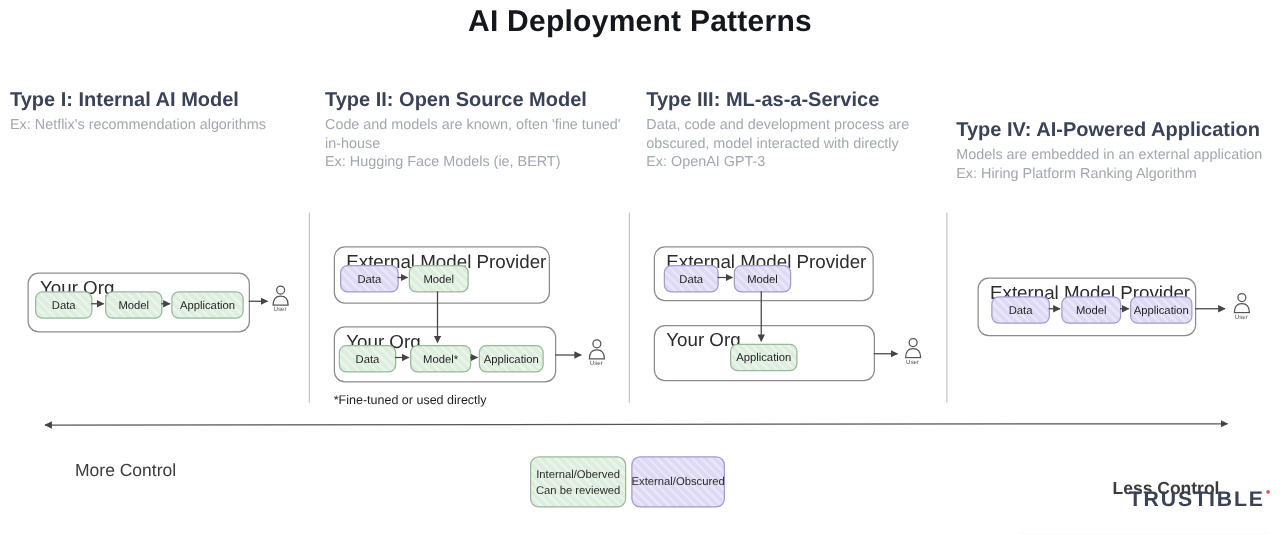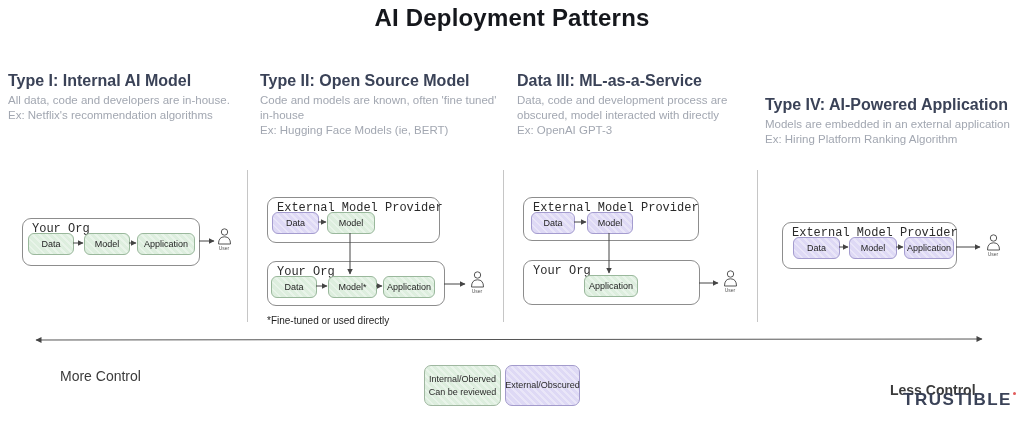--- a/index.html
+++ b/index.html
@@ -11,21 +11,21 @@
     position:absolute;left:0;top:4px;width:100%;text-align:center;
     font-size:24px;font-weight:700;color:#15171c;letter-spacing:.2px;
   }
   .col{position:absolute;top:72px;}
   .col-heading{font-size:16px;font-weight:700;color:#3a4257;margin:0 0 3px 0;}
   .col-desc{font-size:11.5px;line-height:1.3;color:#a2a7b1;margin:0;}
   .divider{position:absolute;top:170px;height:152px;width:1px;background:#c6c6c6;}
   .container-box{
     position:absolute;border:1.2px solid #8d8d8d;border-radius:9px;background:#fff;
   }
-  .container-label{position:absolute;left:9px;top:3px;font-size:12px;color:#2b2b2b;white-space:nowrap;font-family:Liberation Mono, monospace;}
+  .container-label{position:absolute;left:9px;top:3px;font-size:15px;color:#2b2b2b;white-space:nowrap;}
   .node{
     position:absolute;border-radius:6px;display:flex;align-items:center;justify-content:center;
     font-size:9px;color:#1e1e1e;border:1px solid;white-space:nowrap;
     background-image:repeating-linear-gradient(45deg,rgba(255,255,255,.35) 0 2px,rgba(255,255,255,0) 2px 5px);
   }
   .node.green{background-color:#ddeede;border-color:#9ab89c;}
   .node.purple{background-color:#ded9f5;border-color:#a49ccf;}
   .footnote{position:absolute;font-size:10px;color:#1f1f1f;}
   .user{position:absolute;width:18px;text-align:center;}
   .user svg{display:block;margin:0 auto;}
@@ -48,30 +48,29 @@
 </style>
 </head>
 <body>
 
 <div class="canvas">
 
   <div class="page-title">AI Deployment Patterns</div>
 
   <div class="col" style="left:8px;width:232px;">
     <div class="col-heading">Type I: Internal AI Model</div>
-    <p class="col-desc">All data, code and developers are in-house.</p>
     <p class="col-desc">Ex: Netflix's recommendation algorithms</p>
   </div>
   <div class="col" style="left:260px;width:238px;">
     <div class="col-heading">Type II: Open Source Model</div>
     <p class="col-desc">Code and models are known, often 'fine tuned' in-house</p>
     <p class="col-desc">Ex: Hugging Face Models (ie, BERT)</p>
   </div>
   <div class="col" style="left:517px;width:238px;">
-    <div class="col-heading">Data III: ML-as-a-Service</div>
+    <div class="col-heading">Type III: ML-as-a-Service</div>
     <p class="col-desc">Data, code and development process are obscured, model interacted with directly</p>
     <p class="col-desc">Ex: OpenAI GPT-3</p>
   </div>
   <div class="col" style="left:765px;width:254px;margin-top:24px;">
     <div class="col-heading">Type IV: AI-Powered Application</div>
     <p class="col-desc">Models are embedded in an external application</p>
     <p class="col-desc">Ex: Hiring Platform Ranking Algorithm</p>
   </div>
 
   <div class="divider" style="left:247px;"></div>

